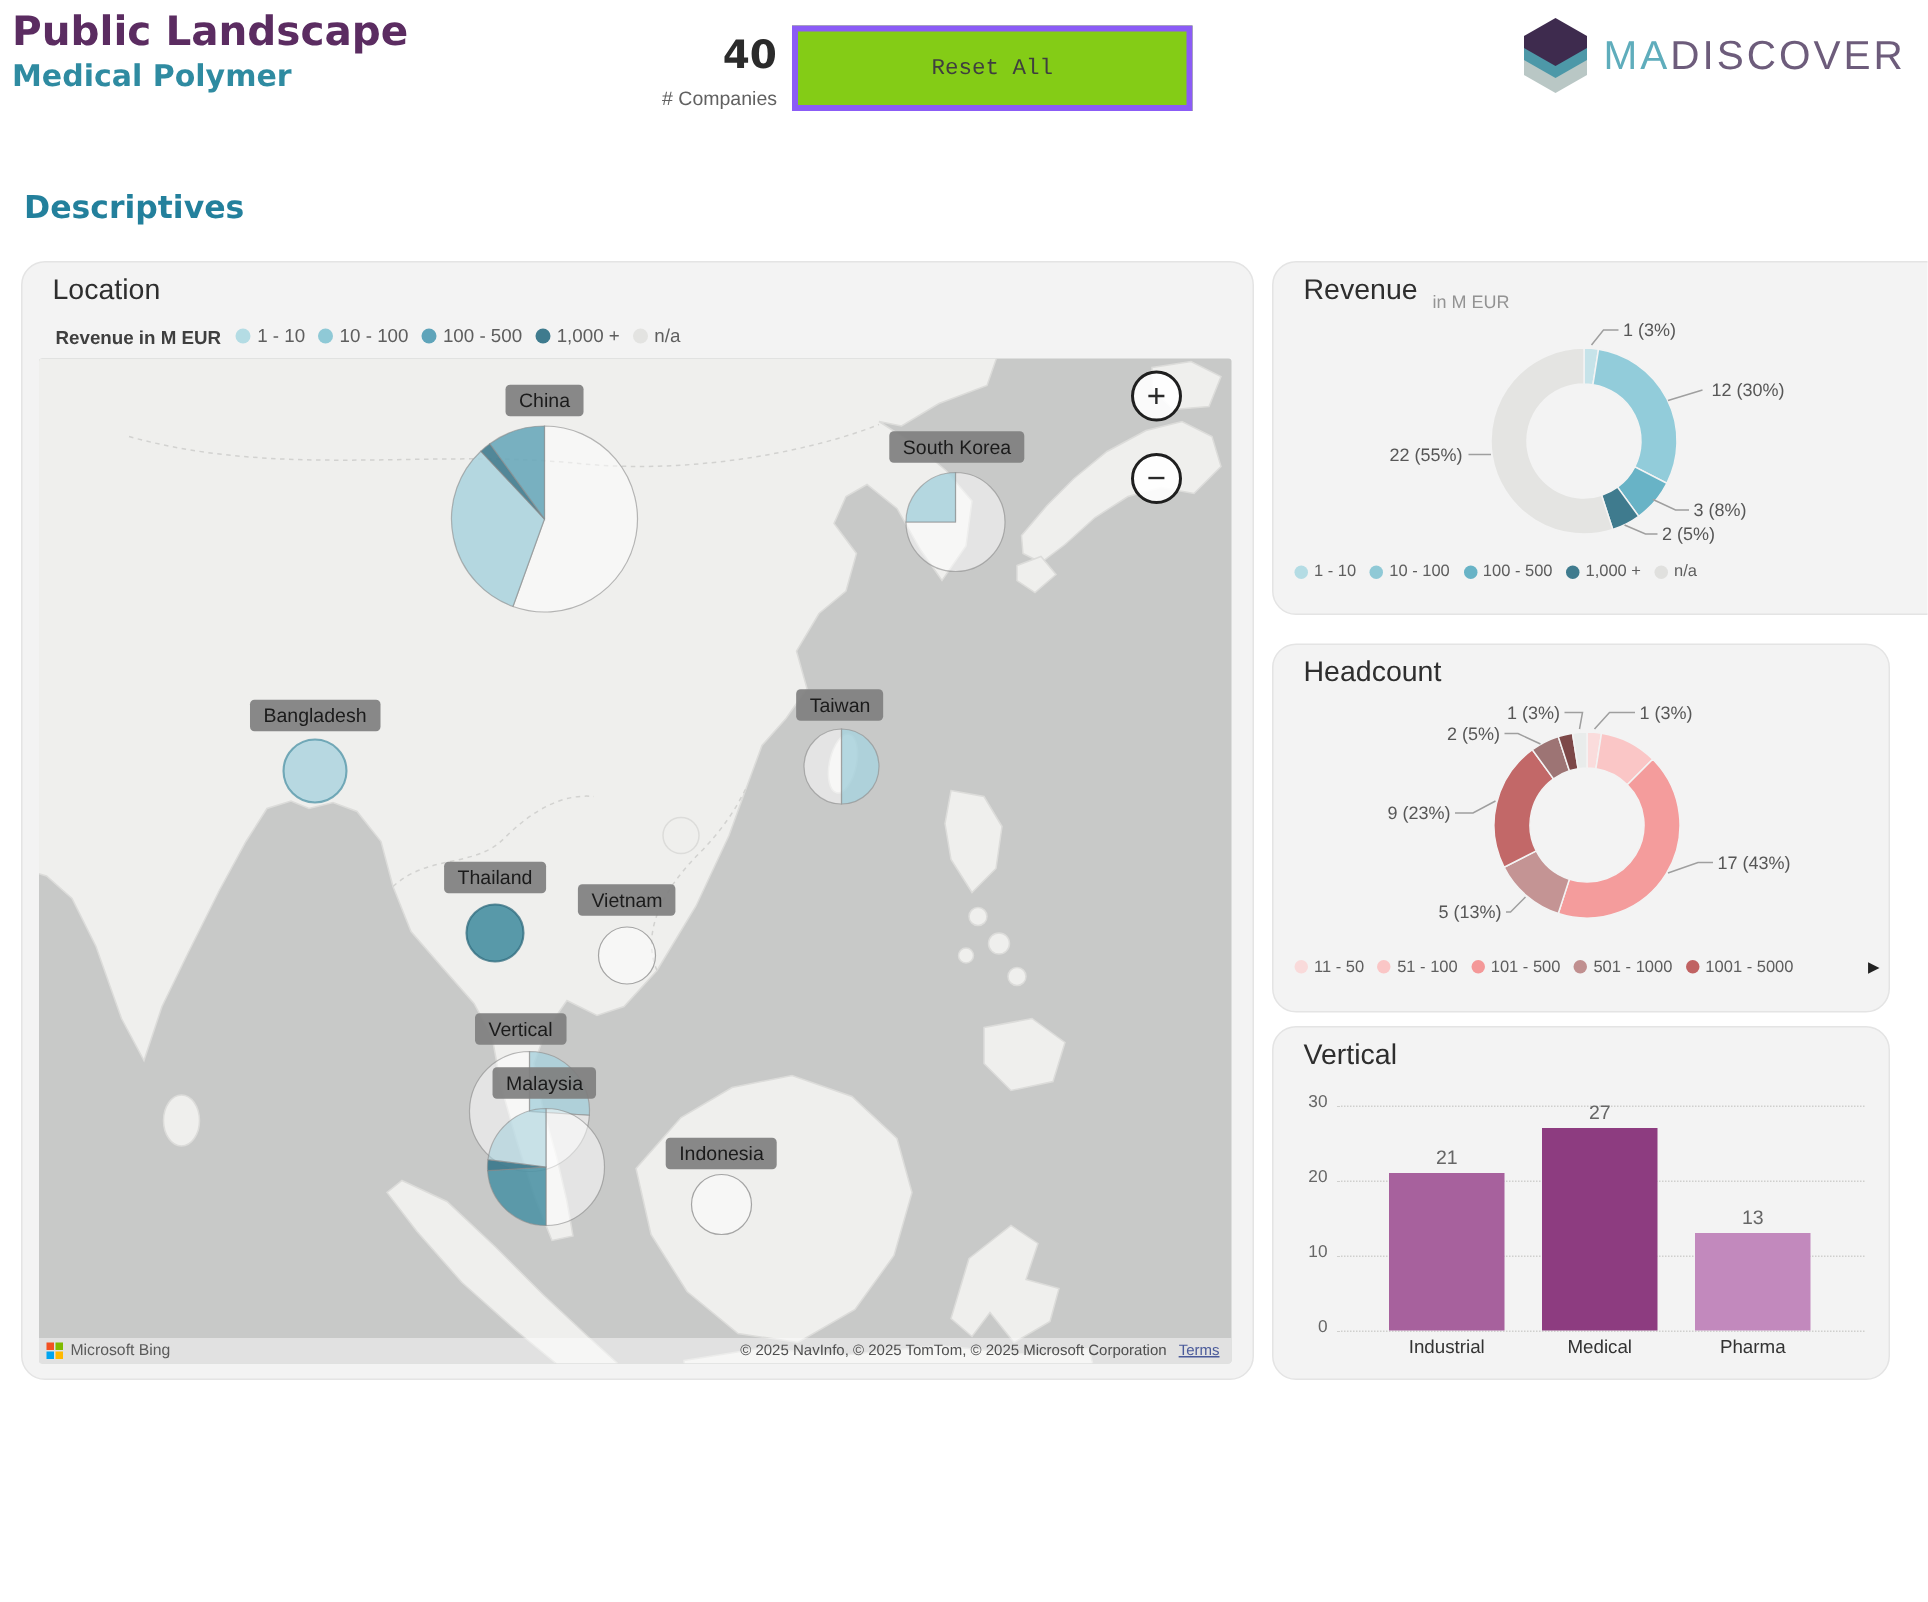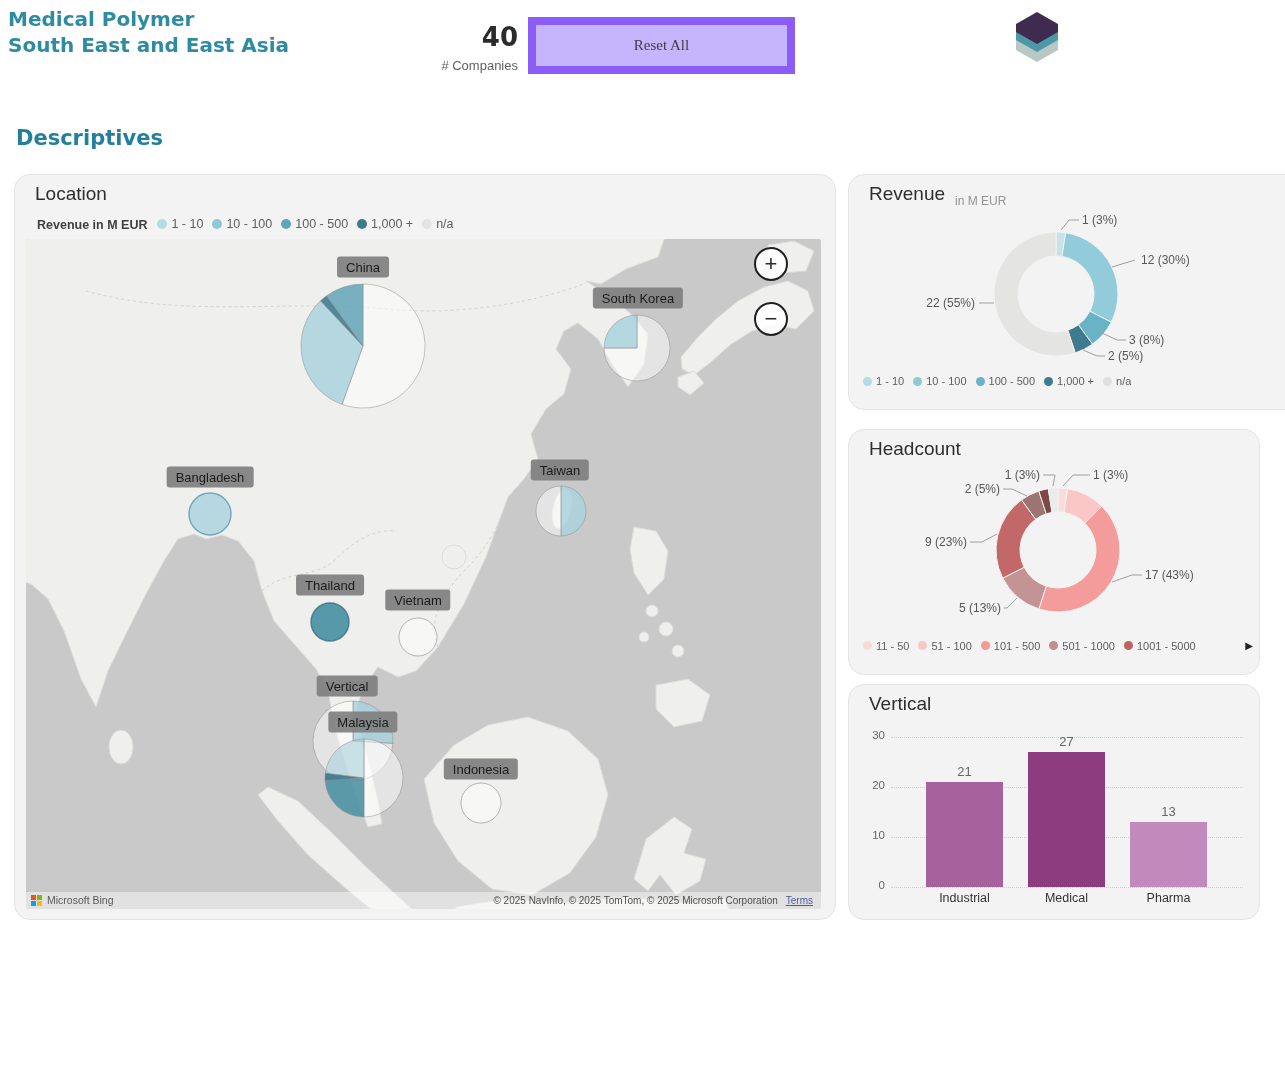--- a/index.html
+++ b/index.html
@@ -5,21 +5,21 @@
   html,body{margin:0;padding:0;background:#fff;}
   body{width:1285px;height:1068px;position:relative;font-family:"Liberation Sans",sans-serif;overflow:hidden;}
 
   
   .title-block{position:absolute;left:8px;top:6px;font-family:"DejaVu Sans",sans-serif;}
   .title-main{font-size:27px;font-weight:bold;color:#5b2c61;line-height:1.15;}
   .title-sub{font-size:20px;font-weight:bold;color:#2f8ba1;line-height:1.3;}
   .count-block{position:absolute;left:408px;top:22px;width:110px;text-align:right;}
   .count-num{font-size:26px;font-weight:bold;color:#2b2b2b;font-family:"DejaVu Sans",sans-serif;}
   .count-label{font-size:13px;color:#616161;margin-top:6px;}
-  .reset-btn{position:absolute;left:528px;top:17px;width:267px;height:57px;background:#c4b5fd;border:8px solid #8b5cf6;color:#3f3f3f;font-size:15px;font-family:Liberation Serif, serif;cursor:pointer;}
+  .reset-btn{position:absolute;left:528px;top:17px;width:267px;height:57px;background:#84cc16;border:4px solid #8b5cf6;color:#3f3f3f;font-size:15px;font-family:Liberation Mono, monospace;cursor:pointer;}
   .logo{position:absolute;left:1013px;top:10px;display:flex;align-items:center;}
   .logo-text{font-size:27px;font-weight:300;letter-spacing:2px;margin-left:8px;}
   .logo-ma{color:#5fadbc;}
   .logo-rest{color:#6d5c7b;}
   .section-title{position:absolute;left:16px;top:126px;font-family:"DejaVu Sans",sans-serif;font-size:21px;font-weight:bold;color:#23809c;}
 
   
   .panel{position:absolute;background:#f3f3f3;border:1px solid #e4e4e4;border-radius:16px;box-sizing:border-box;}
   #panel-location{left:14px;top:174px;width:822px;height:746px;}
   #panel-revenue{left:848px;top:174px;width:472px;height:236px;padding-left:40px;}
@@ -62,37 +62,38 @@
   .gridline{position:absolute;left:42px;width:352px;border-top:1px dotted #cfcfcd;height:0;}
   .tick-label{position:absolute;left:8px;width:28px;text-align:right;font-size:11.5px;color:#666;}
   .bar{position:absolute;width:77px;}
   .bar-value{position:absolute;width:77px;text-align:center;font-size:13px;color:#666;}
   .bar-xlabel{position:absolute;width:100px;text-align:center;font-size:12.5px;color:#333;top:206px;}
 </style>
 </head>
 <body>
 
 <div class="title-block">
+  <div class="title-main">Public Landscape</div>
   <div class="title-sub">Medical Polymer</div>
-  <div class="title-sub">South East and East Asia</div>
 </div>
 
 <div class="count-block">
   <div class="count-num">40</div>
   <div class="count-label"># Companies</div>
 </div>
 
 <button class="reset-btn">Reset All</button>
 
 <div class="logo">
   <svg width="48" height="54" viewBox="0 0 48 54">
     <polygon points="24,16 45,28 45,40 24,52 3,40 3,28" fill="#b9c7c5"></polygon>
     <polygon points="24,10 45,22 45,30 24,42 3,30 3,22" fill="#4d98a8"></polygon>
     <polygon points="24,2 45,14 45,22 24,34 3,22 3,14" fill="#3e2b4e"></polygon>
   </svg>
+  <div class="logo-text"><span class="logo-ma">MA</span><span class="logo-rest">DISCOVER</span></div>
 </div>
 
 <div class="section-title">Descriptives</div>
 
 <div class="panel" id="panel-location">
   <div class="panel-title">Location</div>
   <div class="loc-legend">
     <span class="loc-legend-title">Revenue in M EUR</span>
     <span><span class="leg-item">
           <span class="leg-dot" style="background: rgb(180, 220, 228);"></span>

